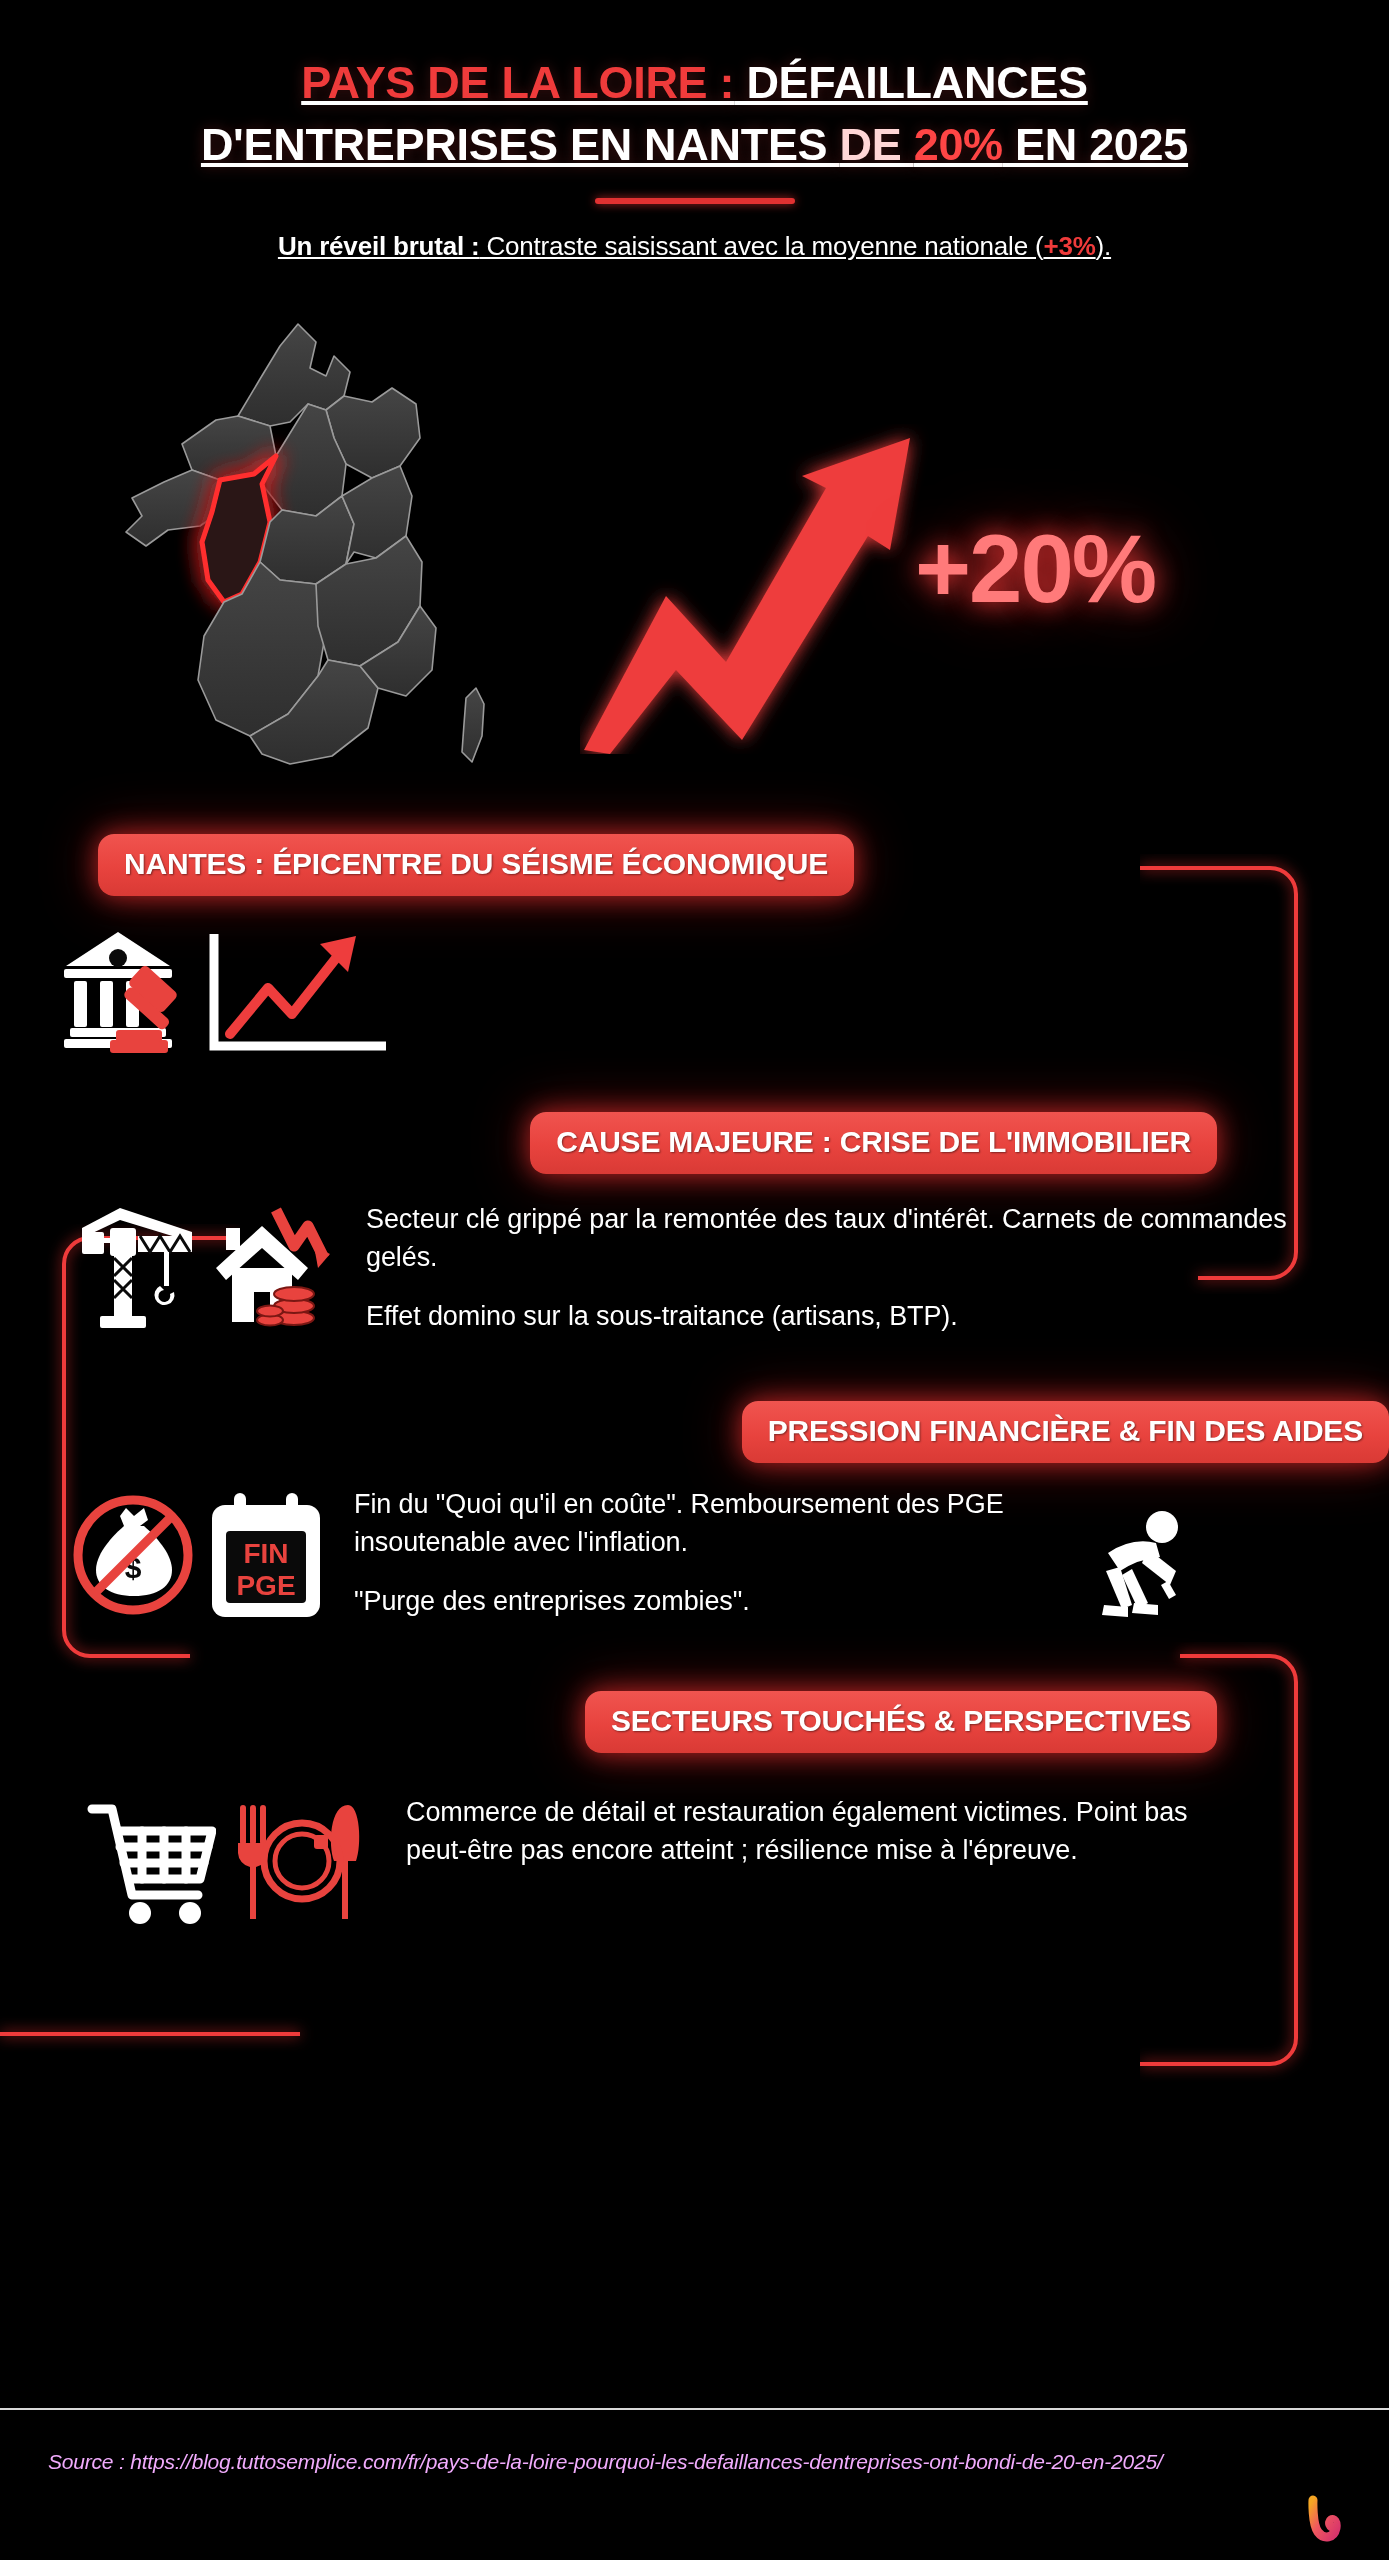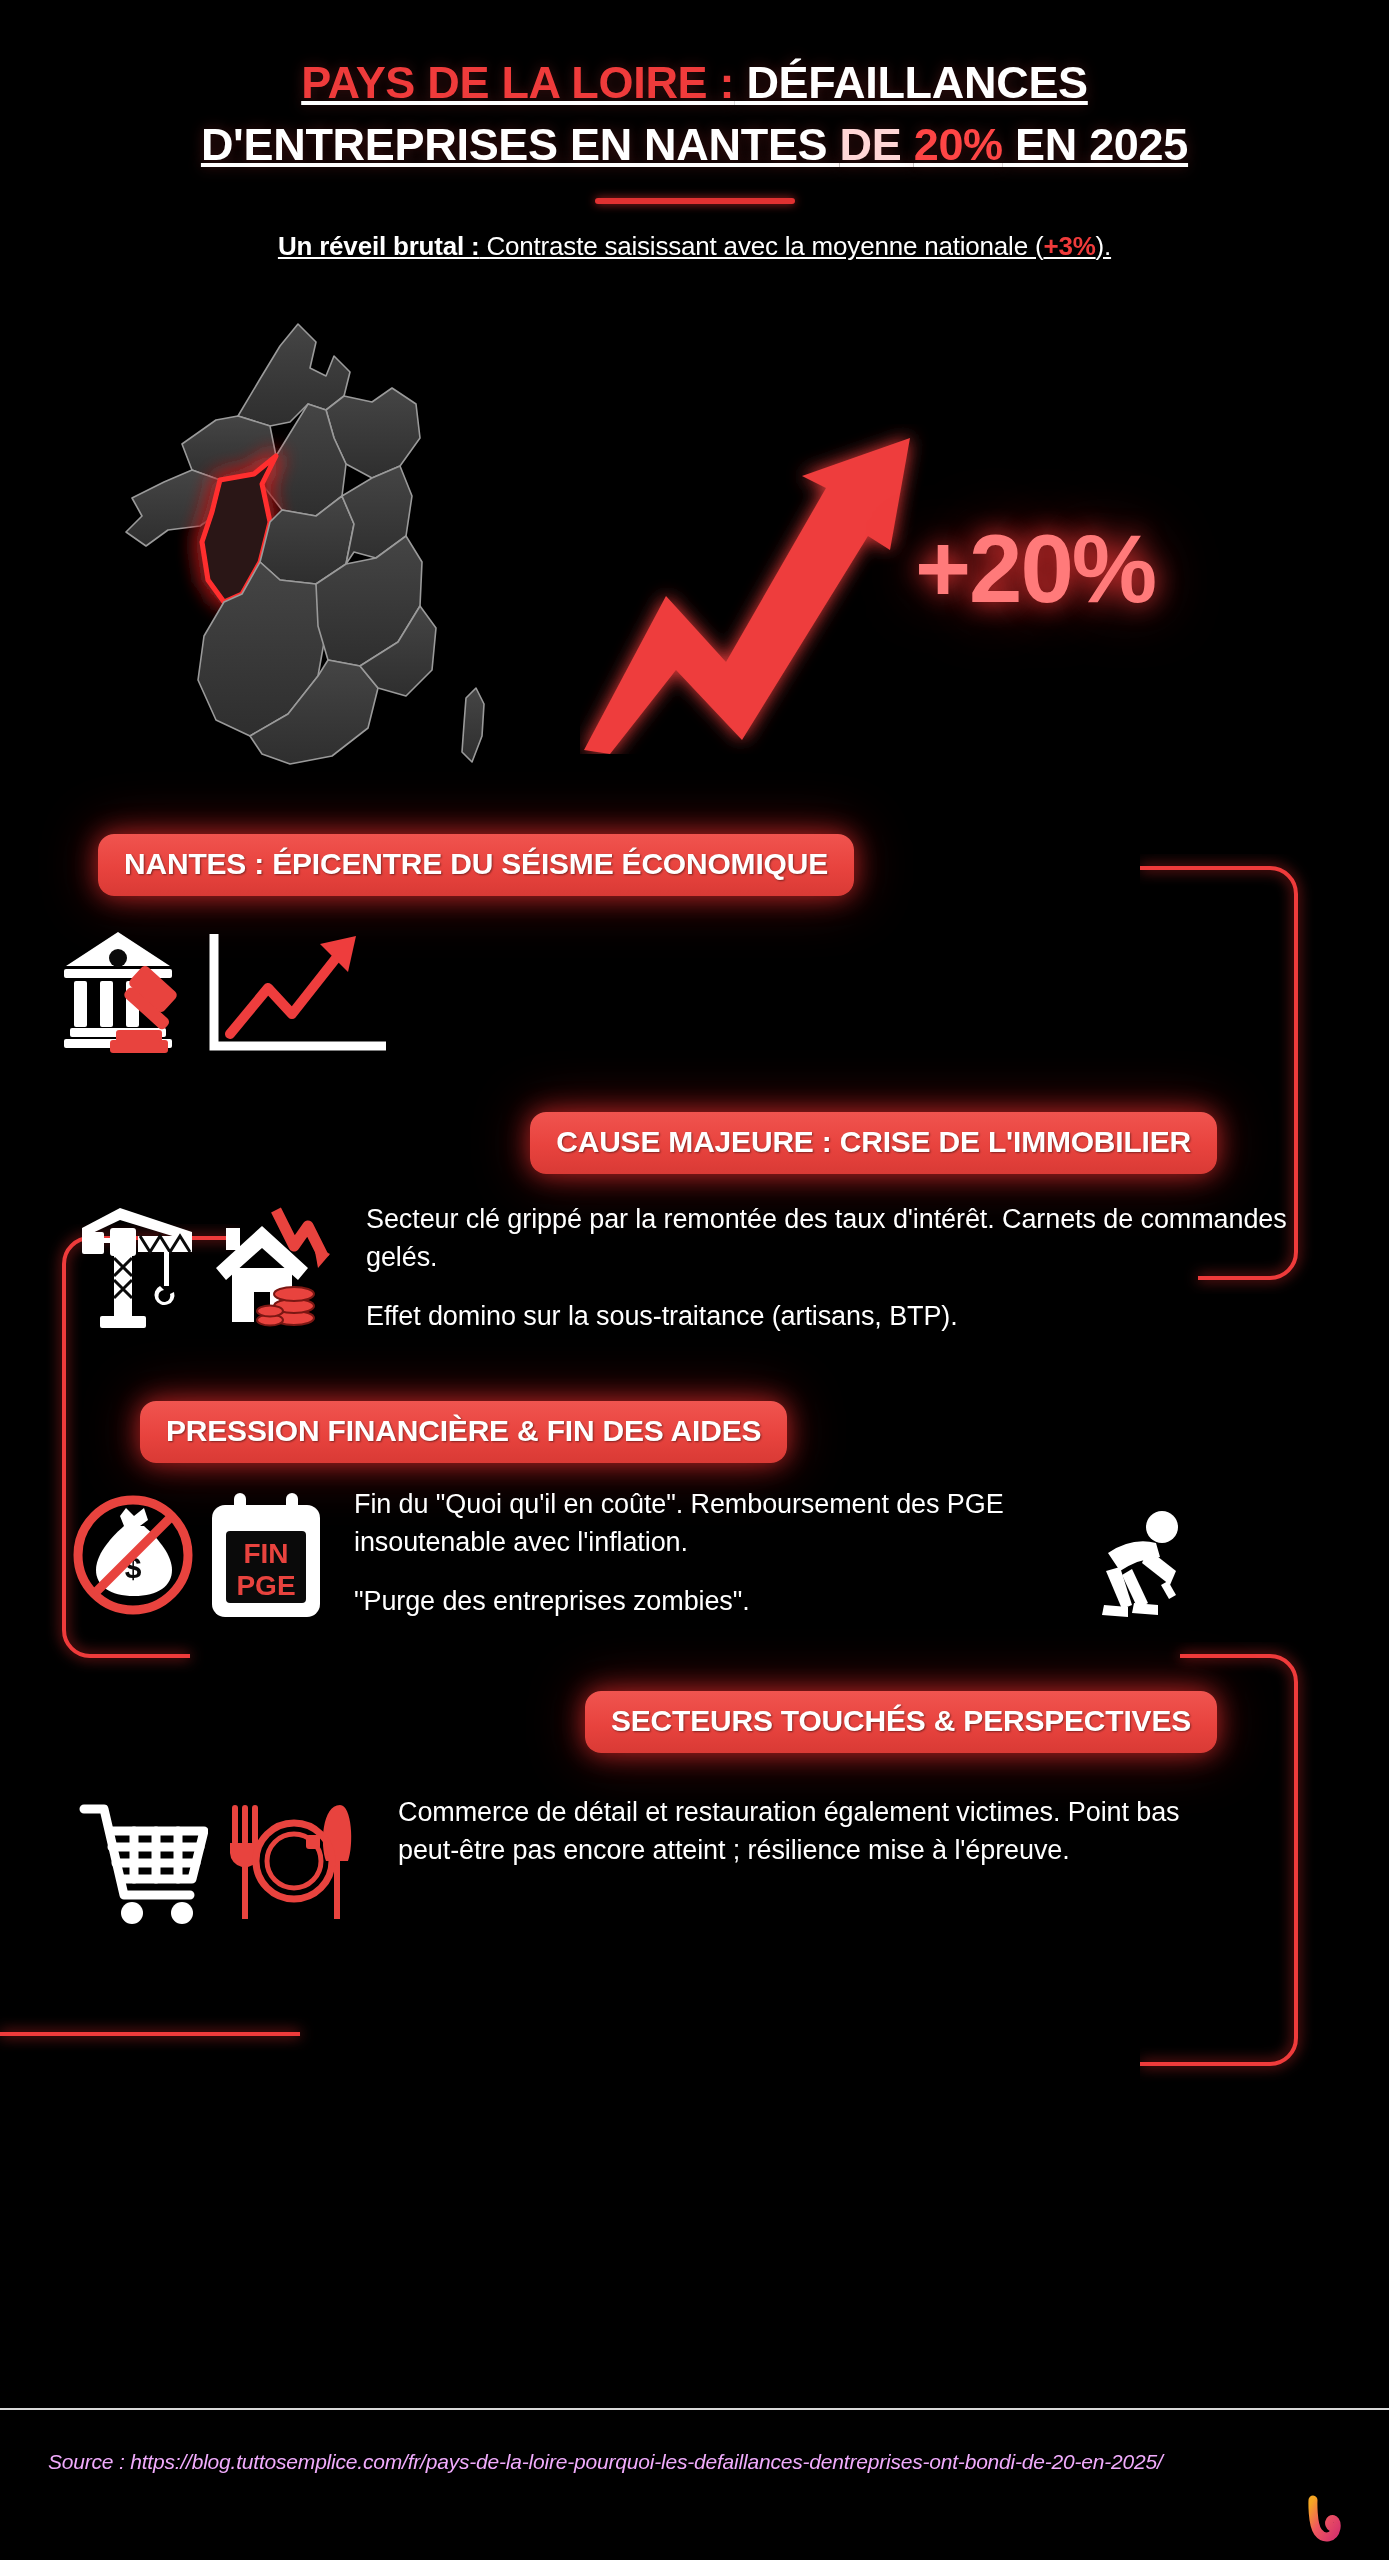--- a/index.html
+++ b/index.html
@@ -113,21 +113,21 @@
     letter-spacing: -0.2px;
     color: #fff;
     text-shadow: 1px 1px 2px rgba(0,0,0,.45);
     box-shadow: 0 0 26px rgba(255,50,50,.65), 0 0 56px rgba(255,40,40,.35);
     white-space: nowrap;
   }
 
   .chip-row { display: flex; }
   .chip-row.left   { justify-content: flex-start; padding-left: 98px; }
   .chip-row.right  { justify-content: flex-end; padding-right: 172px; }
-  .chip-row.mid-left { justify-content: flex-start; padding-left: 140px; }
+  .chip-row.mid-left { justify-content: flex-end; padding-left: 140px; }
 
   .body-row {
     display: flex;
     align-items: flex-start;
     padding: 26px 40px 0 60px;
     gap: 18px;
   }
 
   .icon-cluster {
     display: flex;
@@ -409,21 +409,21 @@
         </svg>
       </div>
     </div>
   </section>
 
   <section class="section" style="margin-top:66px;">
     <div class="chip-row right" style="">
       <div class="chip">SECTEURS TOUCHÉS &amp; PERSPECTIVES</div>
     </div>
 
-    <div class="body-row" style="padding-left:78px; padding-top:40px;">
+    <div class="body-row" style="padding-left:38px; padding-top:40px;margin-left:48px;">
       <div class="icon-cluster" style="gap:20px;">
         <svg width="130" height="126" viewBox="0 0 130 126" aria-hidden="true">
           <g fill="none" stroke="#fff" stroke-width="9" stroke-linejoin="round" stroke-linecap="round">
             <path d="M6 10 H26 L46 96 H112"></path>
             <path d="M32 32 H126 L114 80 H44"></path>
             <path d="M56 32 V80 M78 32 V80 M100 32 V80"></path>
             <path d="M34 48 H122 M38 64 H118"></path>
           </g>
           <circle cx="54" cy="114" r="11" fill="#fff"></circle>
           <circle cx="104" cy="114" r="11" fill="#fff"></circle>

